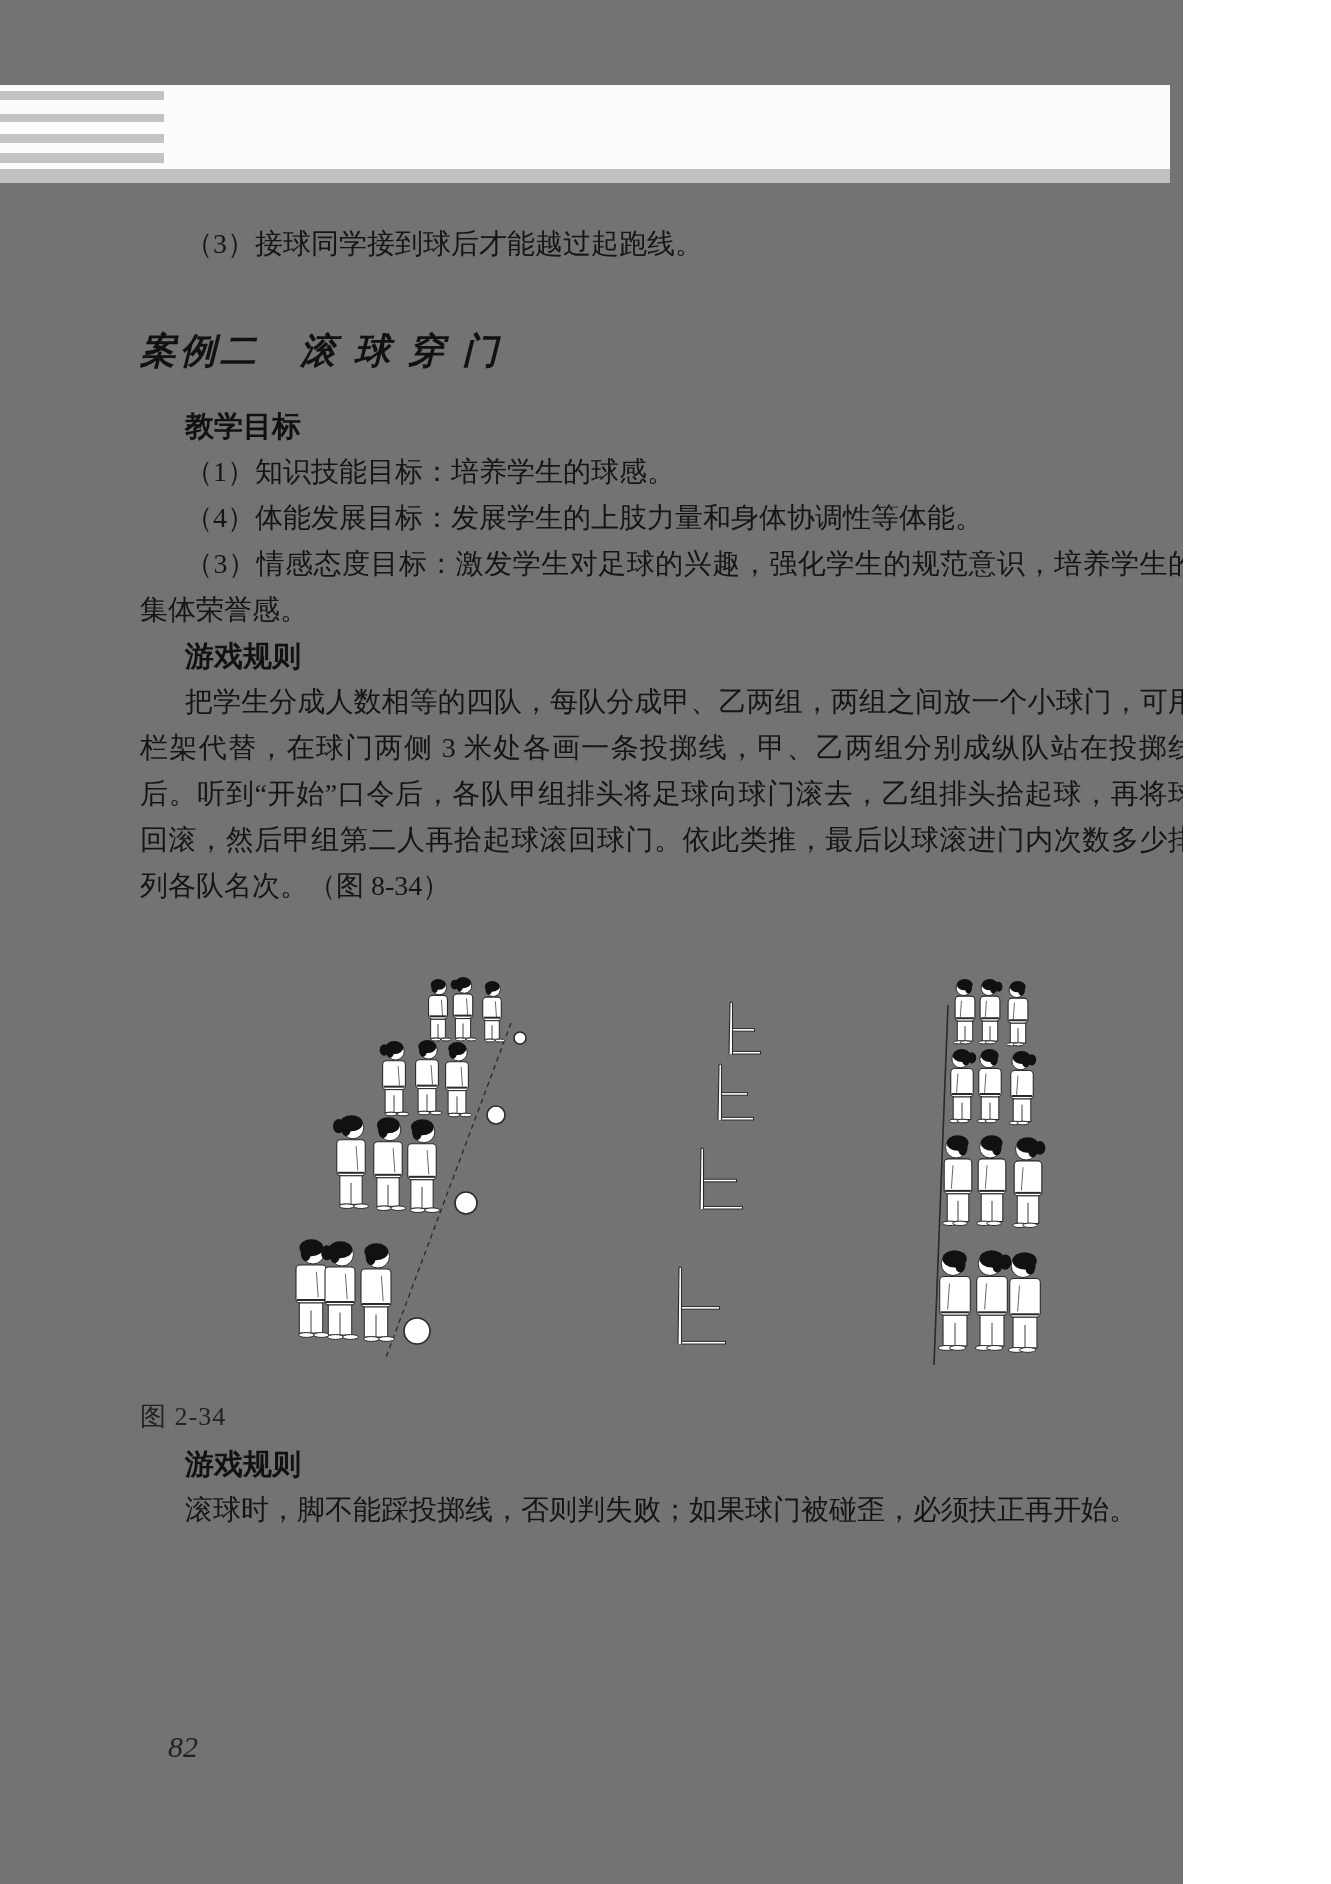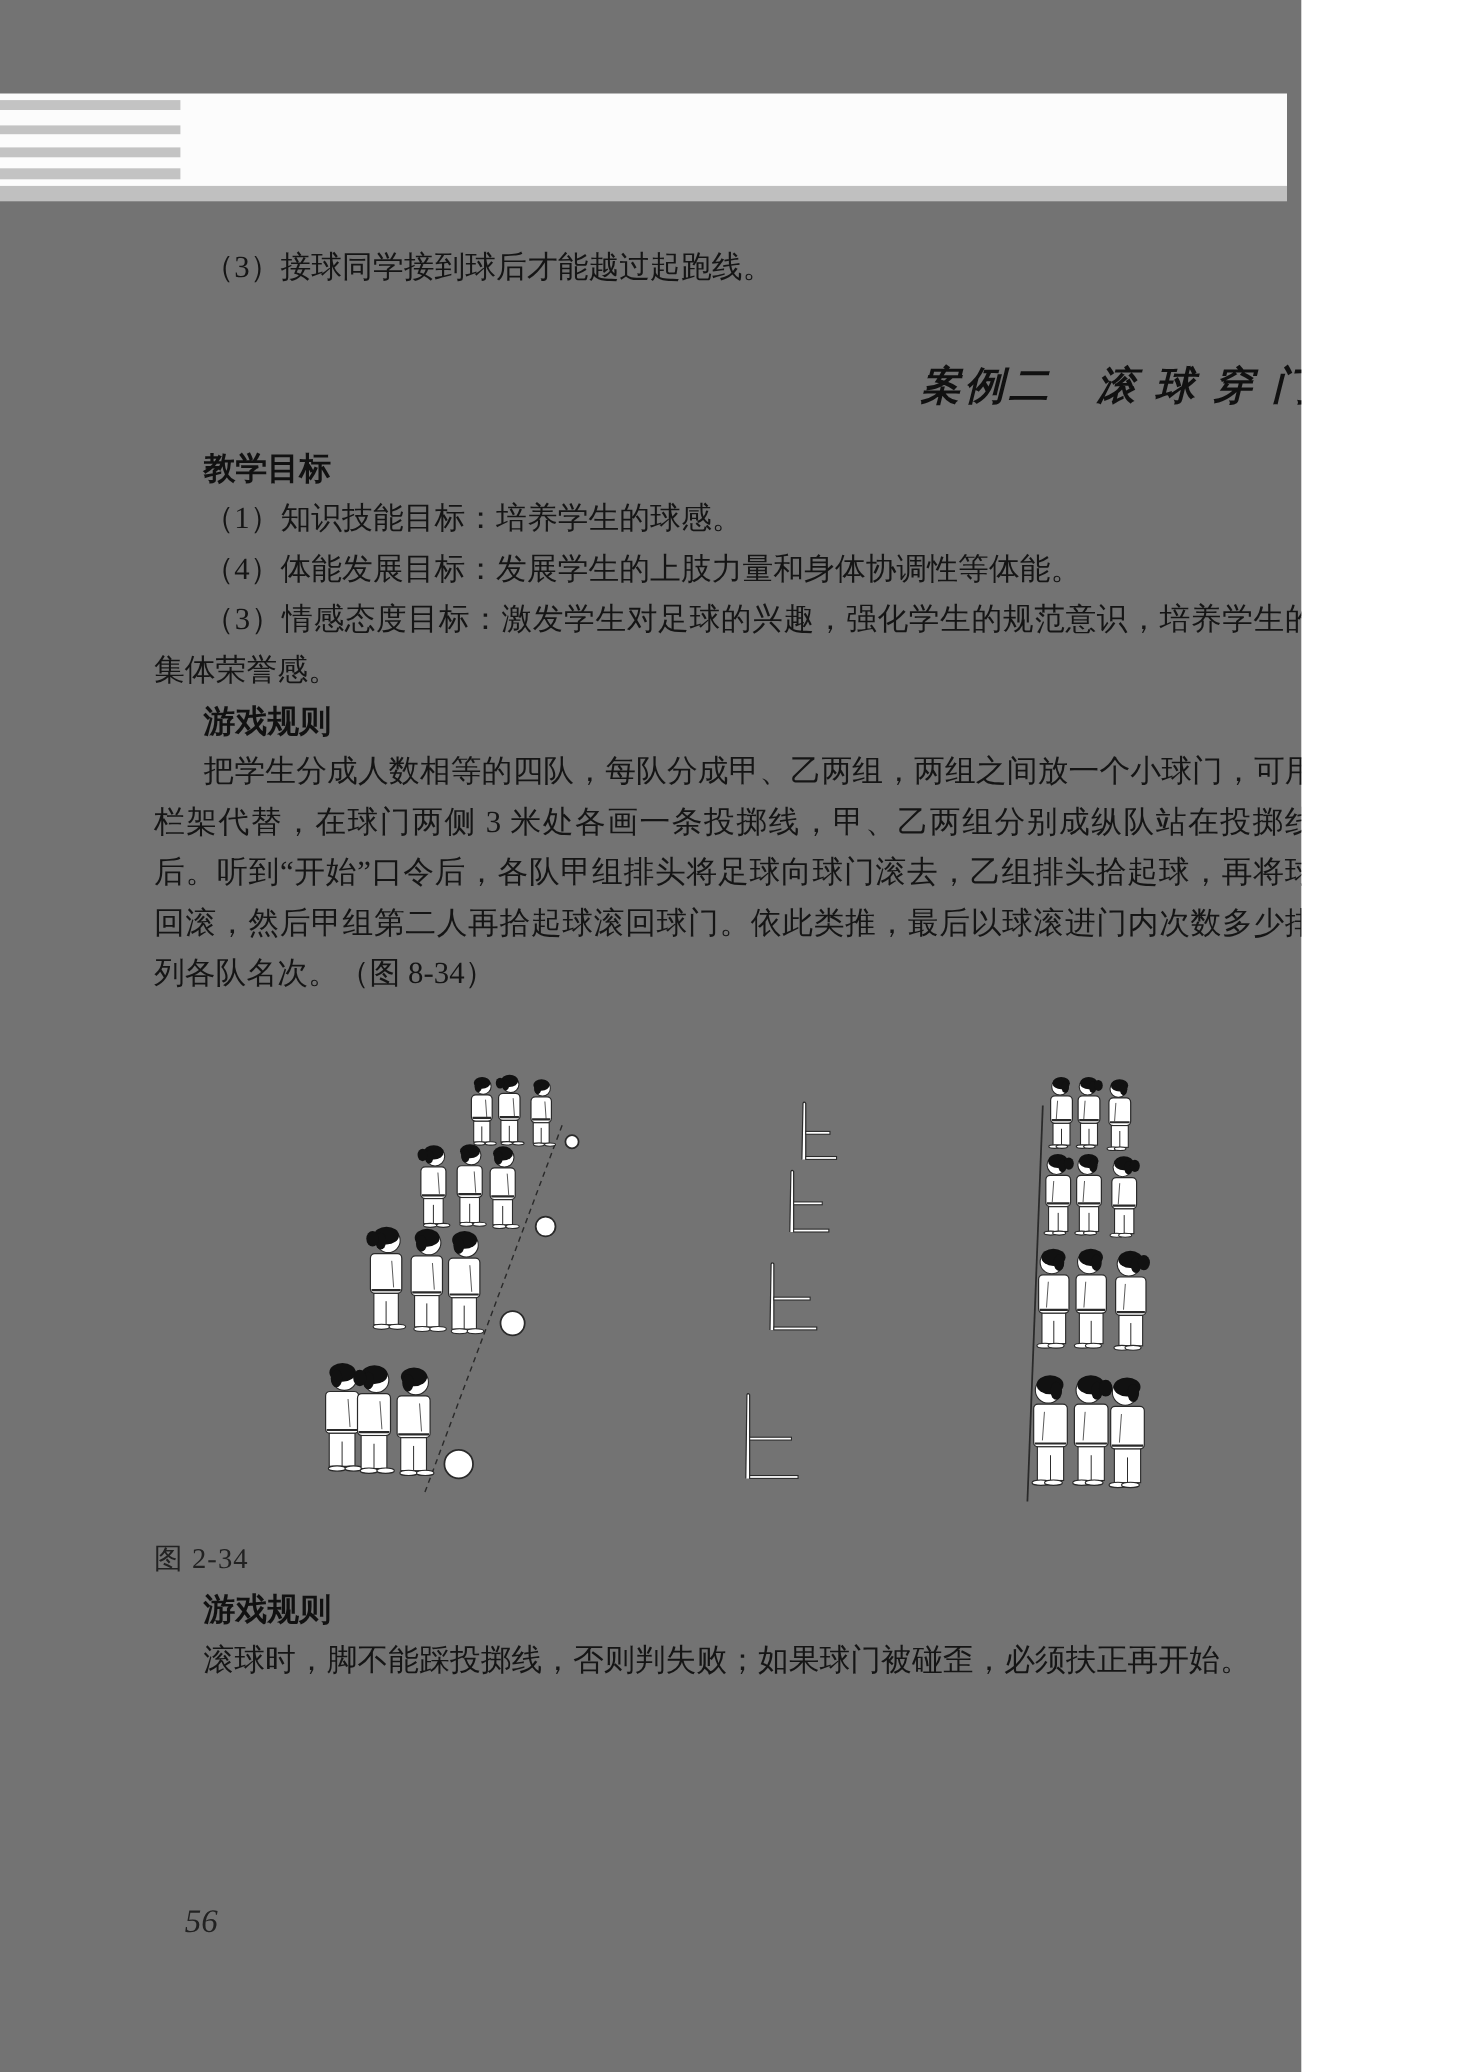--- a/index.html
+++ b/index.html
@@ -20,23 +20,23 @@
   .content { position:absolute; left:140px; top:221px; width:1056px; }
 
   .body-text {
     font-size:28px; line-height:46px; text-align:justify;
     font-family:"Liberation Serif", serif; color:#151515;
   }
   .indent { text-indent:45px; }
 
   .case-title {
     margin-top:54px; margin-bottom:22px;
-    font-size:36px; line-height:60px; text-align:right;
+    font-size:36px; line-height:60px; text-align:left;
     font-weight:bold; font-style:italic; letter-spacing:4px;
-    font-family:Liberation Serif, serif; color:#111;
+    font-family:Liberation Sans, sans-serif; color:#111;
   }
   .sec-heading {
     font-size:29px; line-height:46px; font-weight:bold; font-style:normal;
     font-family:"Liberation Sans", sans-serif; color:#111;
     padding-left:45px;
   }
 
   figure { margin-top:48px; }
   .fig-svg { display:block; margin-left:90px; width:880px; height:420px; }
   figcaption {
@@ -404,14 +404,14 @@
       <figcaption>图 2-34</figcaption>
     </figure>
 
     <section class="rules-section">
       <h3 class="sec-heading">游戏规则</h3>
       <p class="body-text indent">滚球时，脚不能踩投掷线，否则判失败；如果球门被碰歪，必须扶正再开始。</p>
     </section>
 
   </div>
 
-  <div class="page-number">56</div>
+  <div class="page-number">82</div>
 </div>
 
 </body></html>

